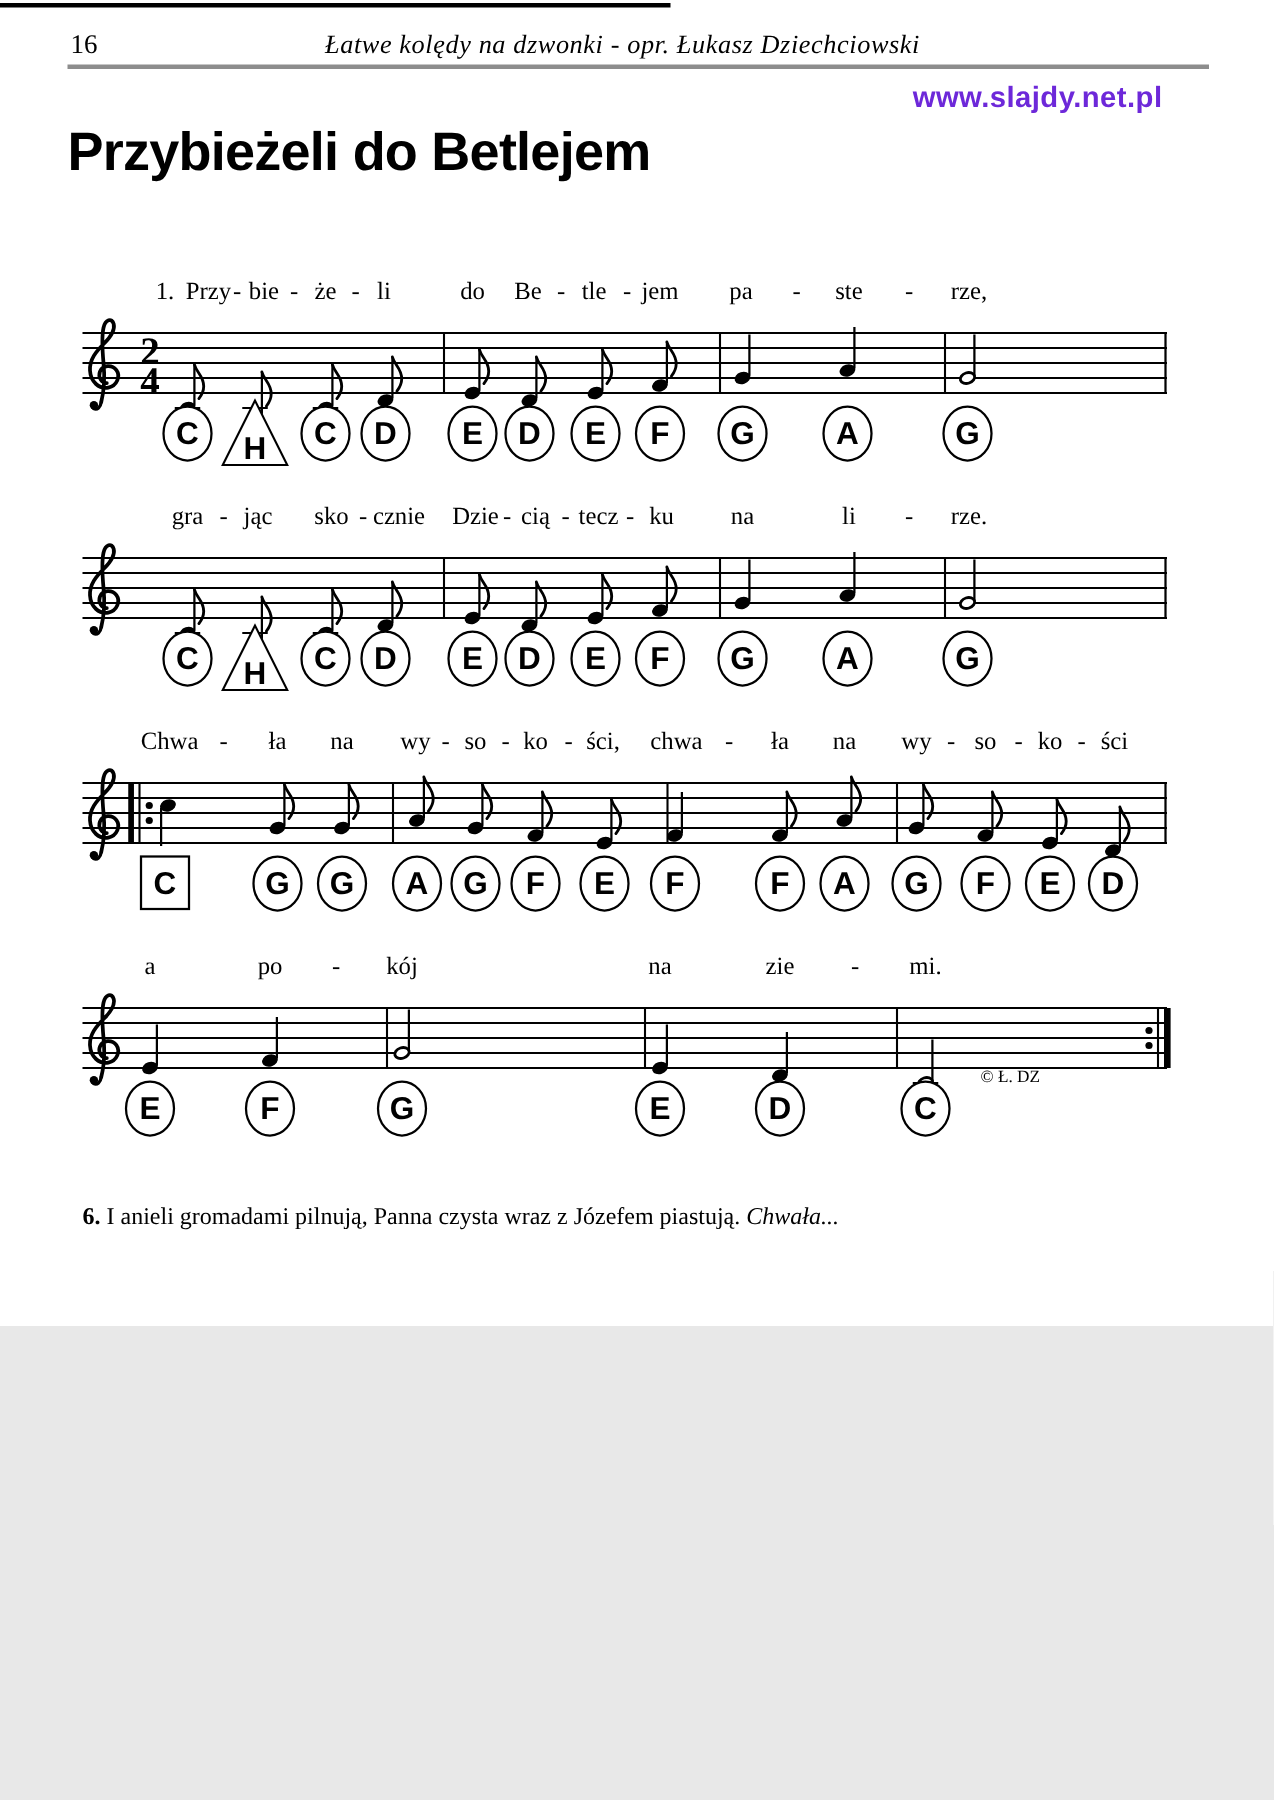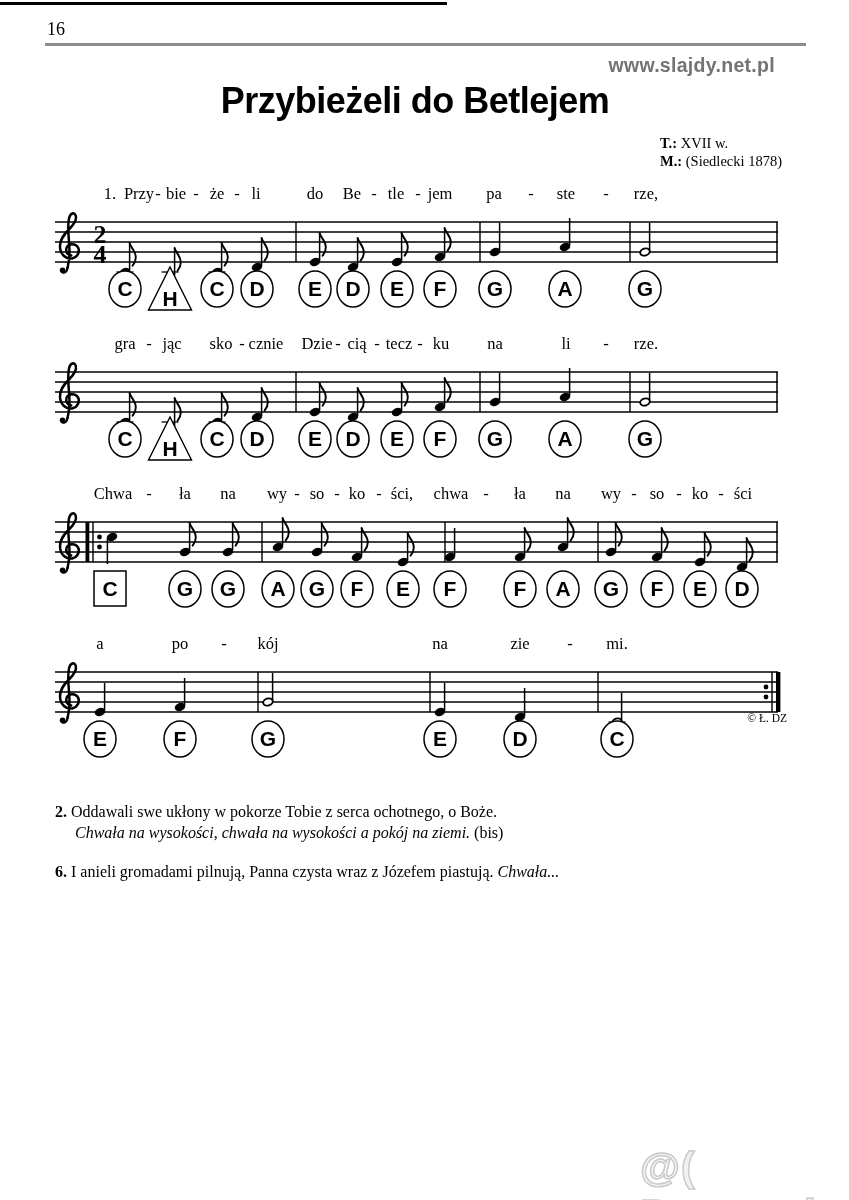--- a/index.html
+++ b/index.html
@@ -1,52 +1,49 @@
 <!DOCTYPE html>
 <html><head>
 <meta charset="utf-8">
 <style>
   html,body{margin:0;padding:0;background:#e8e8e8;}
-  .page{position:relative;width:849px;height:1200px;background:#ffffff;overflow:hidden;
+  .page{position:relative;width:849px;height:884px;background:#ffffff;overflow:hidden;
         font-family:"Liberation Serif","DejaVu Serif",serif;color:#000;}
   .abs{position:absolute;}
   #top-artifact{left:0;top:2px;width:447px;height:3px;background:#000;}
   #page-number{left:47px;top:19px;font-size:18px;}
   #book-title{left:45px;top:19px;width:740px;text-align:center;font-style:italic;font-size:17.5px;letter-spacing:.4px;}
   #header-rule{left:45px;top:43px;width:761px;height:2.5px;background:#8d8d8d;}
   #site-url{left:0;top:54px;width:775px;text-align:right;font-family:"Liberation Sans","DejaVu Sans",sans-serif;
             font-weight:bold;font-size:19.5px;letter-spacing:.3px;}
-  #song-title{left:45px;top:80px;width:740px;text-align:center;font-family:"Liberation Sans","DejaVu Sans",sans-serif;
+  #song-title{left:45px;top:80px;width:740px;font-family:"Liberation Sans","DejaVu Sans",sans-serif;
               font-weight:bold;font-size:36px;letter-spacing:-.5px;}
   #credits{left:660px;top:134px;font-size:14.5px;line-height:18px;}
   #score-svg{left:0;top:0;}
-  #copyright{left:560px;top:712px;width:227px;text-align:right;font-size:11.5px;}
+  #copyright{left:560px;top:712px;width:227px;text-align:center;font-size:11.5px;}
   #verses{left:55px;top:801px;width:745px;font-size:16px;line-height:21px;}
   .verse{margin-bottom:18px;text-indent:-20px;padding-left:20px;}
   .verse .refrain{text-indent:0;}
   #watermark{left:640px;top:1144px;font-family:"Liberation Sans","DejaVu Sans",sans-serif;
              font-weight:bold;font-size:41px;letter-spacing:1px;
              -webkit-text-stroke:1.4px #c9c9c9;}
   svg text{user-select:none;}
 </style>
 </head>
 <body>
 
 <div class="page">
   <div class="abs" id="top-artifact"></div>
 
   <div class="abs" id="page-number">16</div>
+  <div class="abs" id="book-title">Łatwe kolędy na dzwonki - opr. Łukasz Dziechciowski</div>
   <div class="abs" id="header-rule"></div>
-  <div class="abs" id="site-url" style="color: #737373;">www.slajdy.net.pl</div>
+  <div class="abs" id="site-url" style="color: #6d28d9;">www.slajdy.net.pl</div>
   <div class="abs" id="song-title">Przybieżeli do Betlejem</div>
 
-  <div class="abs" id="credits">
-    <div><b>T.:</b> <span>XVII w.</span></div>
-    <div><b>M.:</b> <span>(Siedlecki 1878)</span></div>
-  </div>
 
   <svg class="abs" id="score-svg" width="849" height="1200" viewBox="0 0 849 1200">
       <line x1="55" x2="778" y1="222" y2="222" stroke="#000" stroke-width="1.3"></line>
       <line x1="55" x2="778" y1="232" y2="232" stroke="#000" stroke-width="1.3"></line>
       <line x1="55" x2="778" y1="242" y2="242" stroke="#000" stroke-width="1.3"></line>
       <line x1="55" x2="778" y1="252" y2="252" stroke="#000" stroke-width="1.3"></line>
       <line x1="55" x2="778" y1="262" y2="262" stroke="#000" stroke-width="1.3"></line>
       <g transform="translate(56,222)" fill="none" stroke="#000" stroke-linecap="round">
         <path d="M11.5,46 C13.5,38 13.8,28 13,20 C12.2,11 11.6,3 13,-3.5 C14.2,-9 18.6,-10.5 19.8,-6 C20.8,-2 17.6,2.8 13.4,7 C8,12.4 3.6,17.6 4,25 C4.4,32.6 10.2,37.6 16.2,36.4 C22.2,35.2 24.4,28.6 21.6,24.8 C18.8,21 12.4,21.2 10.6,25.8 C9.2,29.6 11.8,33.2 15.2,33.4" stroke-width="2.5"></path>
         <path d="M11.5,46 C11,49.5 8.8,51.6 6.4,50.4" stroke-width="2.2"></path>
@@ -374,18 +371,17 @@
       <text x="440" y="746" text-anchor="middle" font-size="21" font-weight="bold" font-family="&quot;Liberation Sans&quot;,sans-serif">E</text>
       <ellipse cx="520" cy="739" rx="16" ry="18" fill="#fff" stroke="#000" stroke-width="1.5"></ellipse>
       <text x="520" y="746" text-anchor="middle" font-size="21" font-weight="bold" font-family="&quot;Liberation Sans&quot;,sans-serif">D</text>
       <ellipse cx="617" cy="739" rx="16" ry="18" fill="#fff" stroke="#000" stroke-width="1.5"></ellipse>
       <text x="617" y="746" text-anchor="middle" font-size="21" font-weight="bold" font-family="&quot;Liberation Sans&quot;,sans-serif">C</text>
     </svg>
 
   <div class="abs" id="copyright">© Ł. DZ</div>
 
   <div class="abs" id="verses">
-      <div class="verse"><b>2.</b> Oddawali swe ukłony w pokorze Tobie z serca ochotnego, o Boże.<div class="refrain"><i>Chwała na wysokości, chwała na wysokości a pokój na ziemi.</i> (bis)</div></div>
       <div class="verse"><b>6.</b> I anieli gromadami pilnują, Panna czysta wraz z Józefem piastują. <i>Chwała...</i></div>
     </div>
 
   <div class="abs" id="watermark" style="color: rgb(241, 241, 241);">@( Bazos.pl</div>
 </div>
 
 </body></html>

